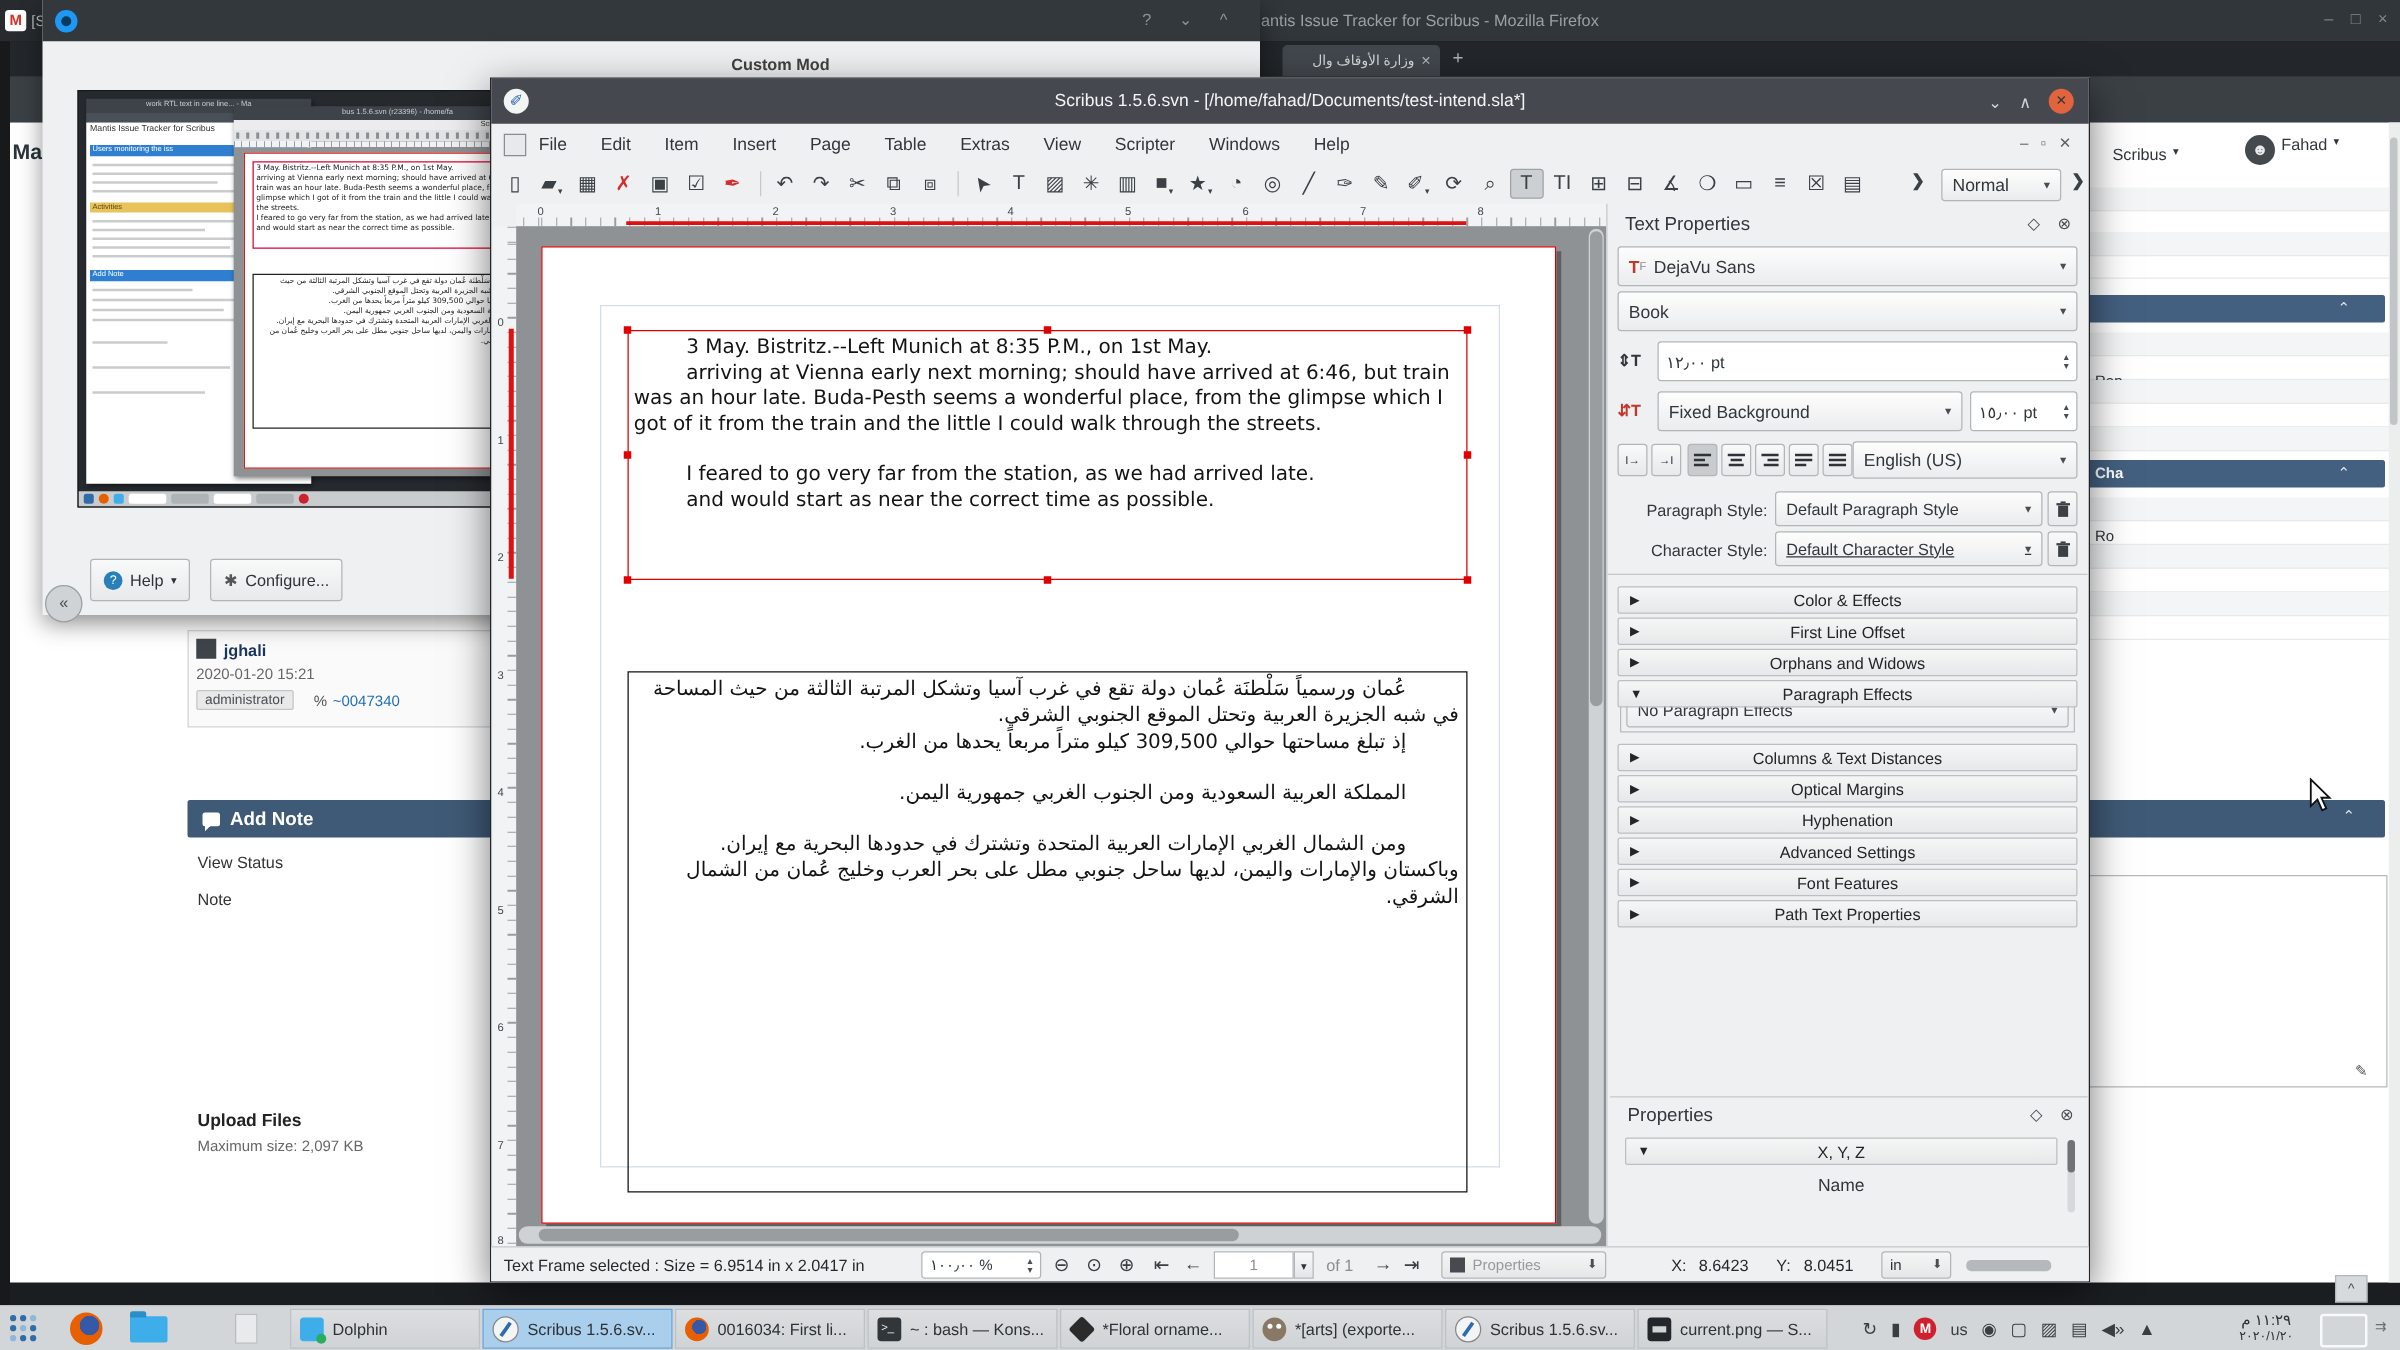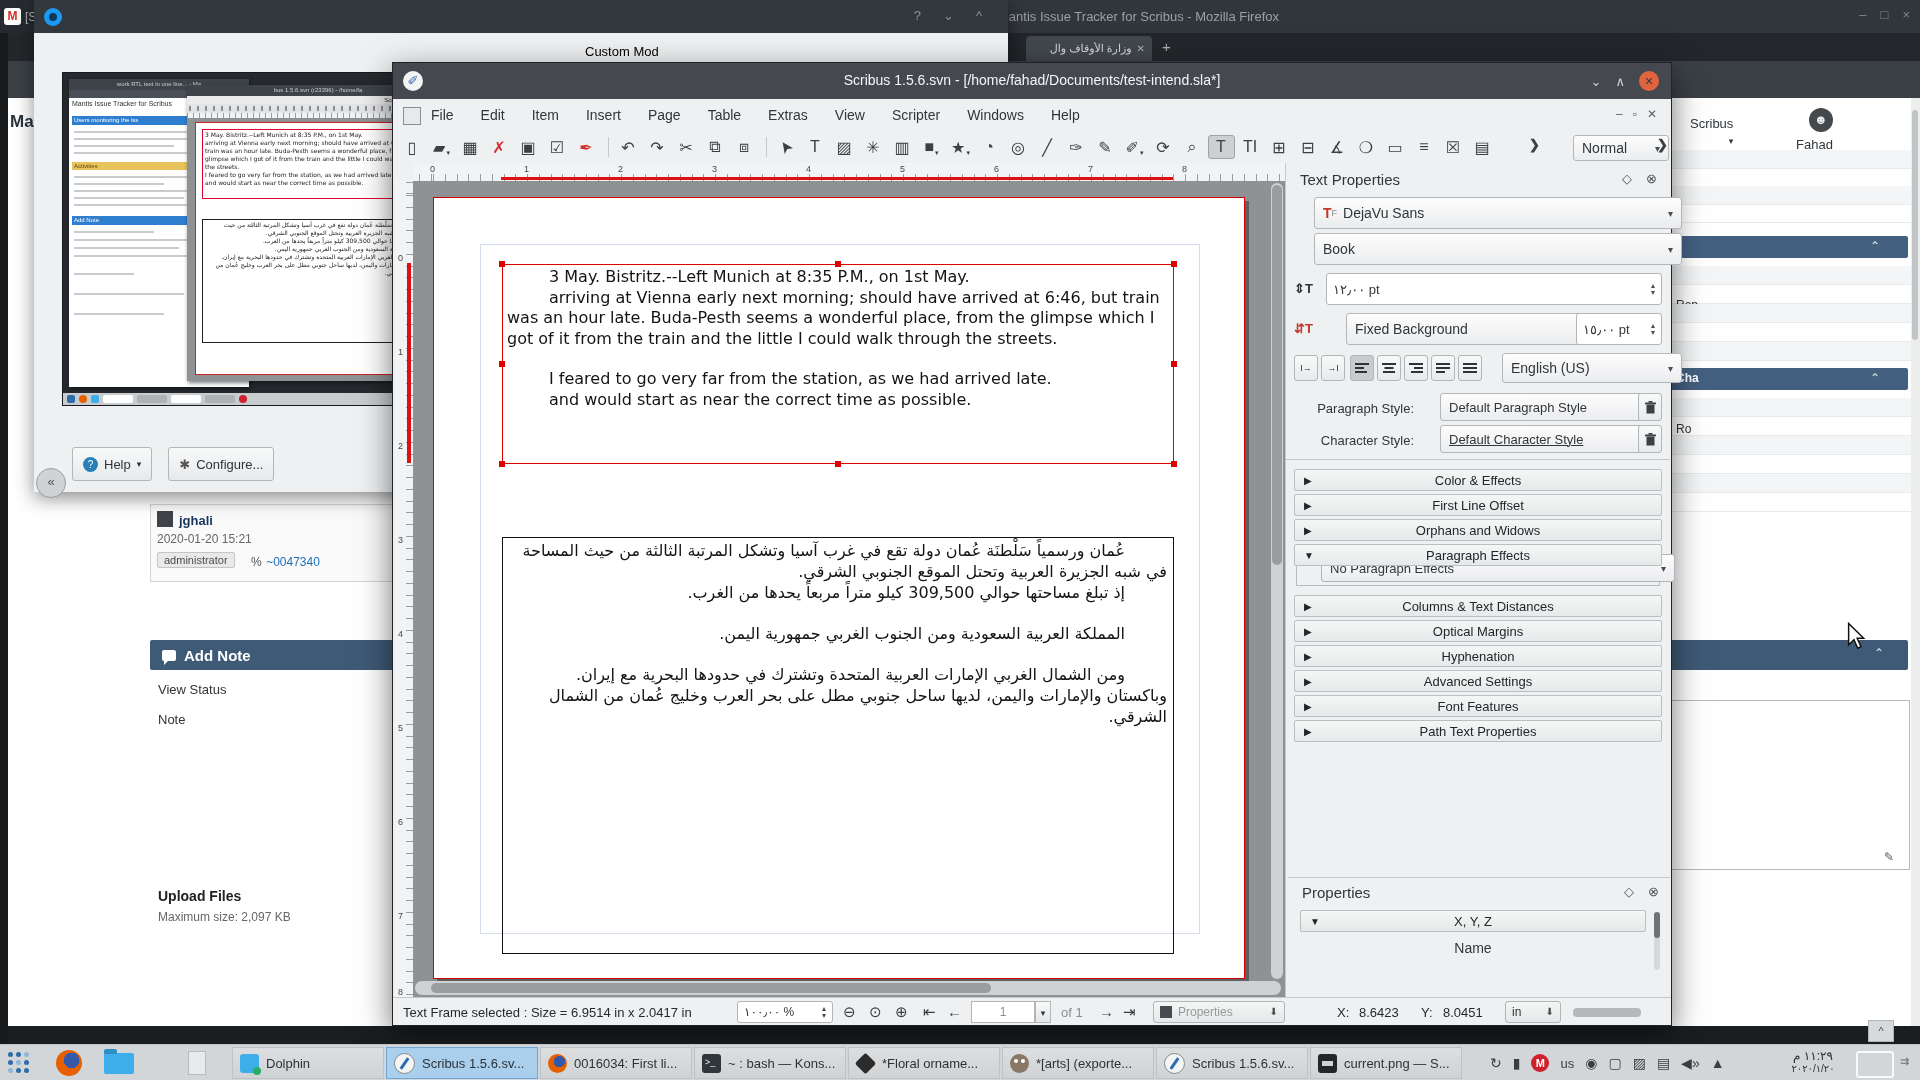--- a/index.html
+++ b/index.html
@@ -2,21 +2,21 @@
 <html><head>
 <meta charset="utf-8">
 <style>
   html,body{margin:0;padding:0;background:#000;}
   #screen{position:relative;width:1920px;height:1080px;overflow:hidden;
           font-family:"Liberation Sans",sans-serif;background:#1b1e21;color:#26292c;}
   .abs{position:absolute;}
   
   .combo{position:absolute;display:flex;align-items:center;padding:0 8px;
          background:linear-gradient(#fdfdfd,#ebecee);border:1px solid #b2b6b8;border-radius:3px;
-         font-size:14px;color:#31363b;box-sizing:border-box;margin-left:20px;}
+         font-size:14px;color:#31363b;box-sizing:border-box;}
   .combo .car{margin-left:auto;font-size:10px;color:#4a4e52;padding-left:6px;}
   .spinbox{position:absolute;display:flex;align-items:center;padding:0 6px;background:#fff;
          border:1px solid #b2b6b8;border-radius:3px;font-size:13px;color:#31363b;box-sizing:border-box;}
   .spinbox .arrs{margin-left:auto;display:flex;flex-direction:column;line-height:7px;font-size:8px;color:#4a4e52;}
   .secbar{position:absolute;height:22px;background:linear-gradient(#f5f6f6,#e7e8e9);
          border:1px solid #bcbfc1;border-radius:2px;text-align:center;font-size:13px;color:#232629;
          line-height:22px;box-sizing:border-box;}
   .secbar .arr{position:absolute;left:9px;font-size:10px;top:0;}
   .btn{display:inline-flex;align-items:center;gap:6px;background:linear-gradient(#f8f9f9,#e8e9eb);
        border:1px solid #b2b6b8;border-radius:3px;font-size:13px;color:#2f3338;padding:0 10px;box-sizing:border-box;}
@@ -29,21 +29,21 @@
             font-weight:bold;font-size:12px;text-align:center;line-height:17px;flex:none;}
   .gmail-tx{color:#b6b9bc;font-size:12px;margin-left:4px;white-space:nowrap;}
   .ff-tabstrip{left:0;top:33px;width:1920px;height:28px;background:#23272b;}
   .ff-tab{left:1026px;top:36px;width:126px;height:25px;background:#42474d;border-radius:4px 4px 0 0;
           display:flex;align-items:center;padding:0 7px;box-sizing:border-box;}
   .ff-tab .t{font-size:11px;color:#d5d8da;direction:rtl;white-space:nowrap;overflow:hidden;flex:1;}
   .ff-tab .x{font-size:10px;color:#aeb2b5;margin-left:5px;}
   .ff-newtab{left:1162px;top:38px;font-size:15px;color:#aeb2b5;}
   .ff-navstrip{left:0;top:61px;width:1920px;height:37px;background:#3b4045;}
   .ff-page{left:0;top:98px;width:1920px;height:928px;background:#ffffff;}
-  .mantis-hdr-item{font-size:13px;color:#31363b;display:flex;align-items:flex-end;gap:5px;flex-direction:column;}
+  .mantis-hdr-item{font-size:13px;color:#31363b;display:flex;align-items:flex-start;gap:5px;}
   .avatar{width:24px;height:24px;border-radius:50%;background:#44494e;color:#e8eaec;font-size:13px;
           text-align:center;line-height:24px;}
   .stripe{position:absolute;left:1672px;width:240px;height:18px;border-bottom:1px solid #e7e9ea;}
   .stripe.alt{background:#f4f5f6;}
   .slatebar{position:absolute;background:#44608085;background:#446080;border-radius:2px;color:#fff;}
   .slatebar .col{position:absolute;right:28px;top:3px;font-size:12px;color:#dfe5ea;}
   .frag-label{position:absolute;left:1676px;font-size:12px;color:#31363b;}
   .mantis-box{left:150px;top:504px;width:260px;height:76px;background:#fafafa;border:1px solid #d2d4d6;}
   .badge{display:inline-block;background:#e9e9e9;border:1px solid #c3c5c7;border-radius:2px;
          font-size:11px;color:#4a4e52;padding:1px 6px;}
@@ -287,21 +287,21 @@
 
   <div class="abs sp-win">
     <div class="sp-title">
       <span class="sp-ic"></span>
       <span class="sp-btns">
         <span>?</span>
         <span>⌄</span>
         <span>^</span>
       </span>
     </div>
-    <div class="abs" style="left:551px;top:44px;font-size:13px;color:#000000;">Custom Mod</div>
+    <div class="abs" style="left:551px;top:44px;font-size:13px;color:#404040;font-weight:bold;">Custom Mod</div>
 
     <div class="thumb">
 
       <div class="mini-win" style="left:6px;top:6px;width:180px;height:308px;">
         <div class="mini-title">work RTL text in one line... - Ma</div>
         <div class="mini-strip"></div>
         <div class="mini-body" style="height:289px;">
           <div style="font-size:7px;color:#333;padding:2px 3px;white-space:nowrap;overflow:hidden;">Mantis Issue Tracker for Scribus</div>
           <div class="mini-blue" style="left:3px;top:18px;width:172px;">Users monitoring the iss</div>
           <div class="mini-line" style="left:5px;top:33px;width:120px;"></div>

